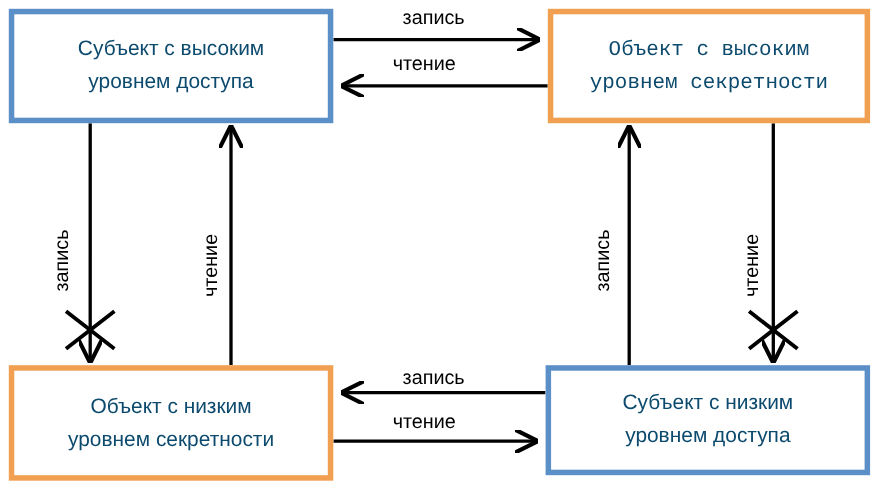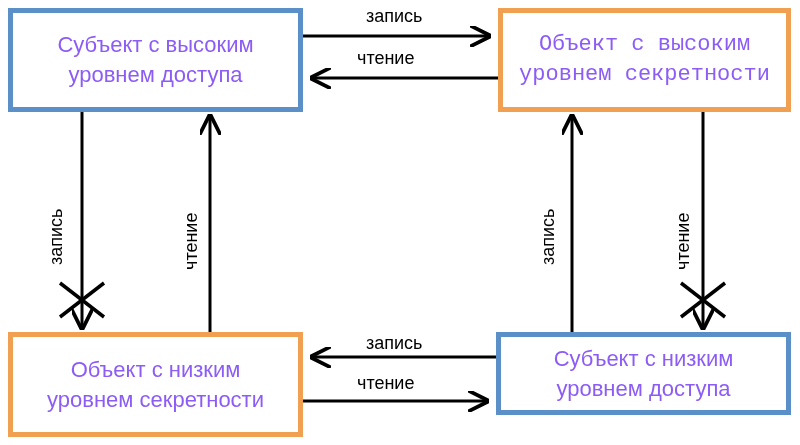--- a/index.html
+++ b/index.html
@@ -32,30 +32,30 @@
     border-style: solid;
     border-width: 5px;
     display: flex;
     flex-direction: column;
     align-items: center;
     justify-content: center;
     text-align: center;
     z-index: 3;
   }
   .node-box .node-line {
-    font-size: 22px;
+    font-size: 19px;
     line-height: 30px;
-    color: #8b5cf6;
+    color: #0c4a6e;
     white-space: nowrap;
   }
 
   #node-subject-high { left: 8px;   top: 8px;   width: 295px; height: 104px; }
   #node-object-high  { left: 498px; top: 8px;   width: 293px; height: 104px; font-family: Liberation Mono, monospace; }
   #node-object-low   { left: 8px;   top: 332px; width: 295px; height: 105px; }
-  #node-subject-low  { left: 496px; top: 332px; width: 295px; height: 83px; }
+  #node-subject-low  { left: 496px; top: 332px; width: 295px; height: 100px; }
 
   .edge-label {
     position: absolute;
     font-size: 18px;
     color: #000000;
     white-space: nowrap;
     z-index: 4;
   }
   .edge-label.vertical {
     transform-origin: left top;

